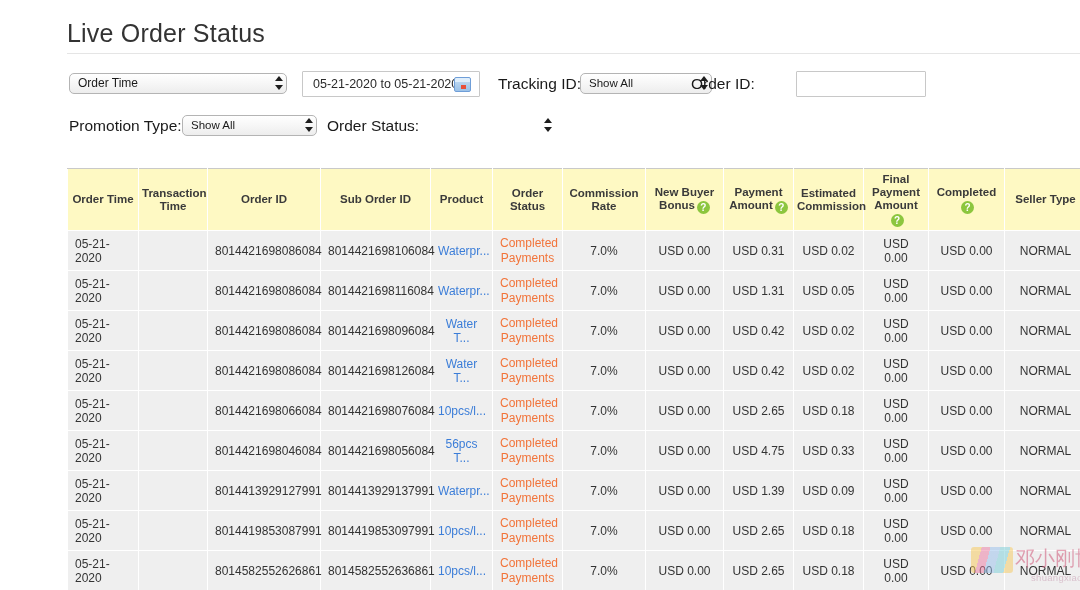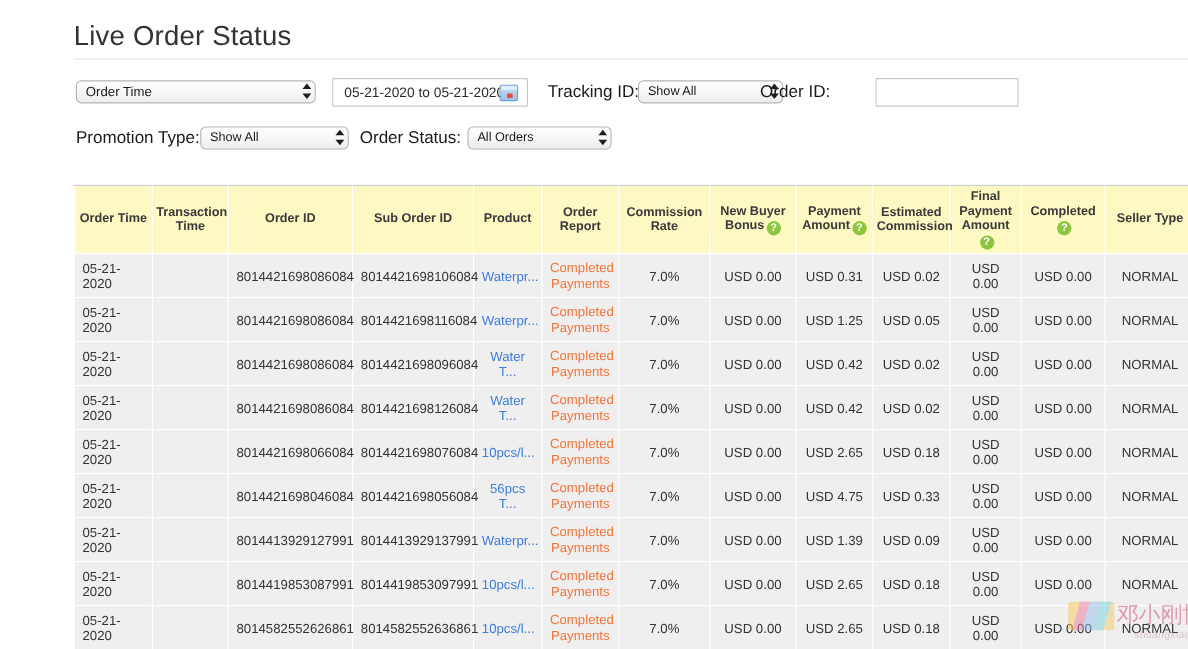--- a/index.html
+++ b/index.html
@@ -267,23 +267,20 @@
     </div>
 
     <div class="filter-row">
       <span class="flabel" id="lbl-promo">Promotion Type:</span>
       <select class="sel" id="sel-promo">
         <option>Show All</option>
       </select>
       <span class="sel-arrows" id="arr-promo"></span>
 
       <span class="flabel" id="lbl-status">Order Status:</span>
-      <select class="sel" id="sel-status">
-        <option>All Orders</option>
-      </select>
       <span class="sel-arrows" id="arr-status"></span>
     </div>
 
     <button class="btn" id="btn-view">View Report</button>
     <button class="btn" id="btn-export">Export</button>
   </div>
 
   <div class="tbl-wrap">
     <table class="report">
       <colgroup>
@@ -301,21 +298,21 @@
           <col style="width:76px">
         <col style="width:82px">
       </colgroup>
       <thead>
         <tr>
             <th><span>Order Time</span></th>
             <th><span>Transaction Time</span></th>
             <th><span>Order ID</span></th>
             <th><span>Sub Order ID</span></th>
             <th><span>Product</span></th>
-            <th><span>Order Report</span></th>
+            <th><span>Order Status</span></th>
             <th><span>Commission Rate</span></th>
             <th><span>New Buyer Bonus</span><span class="help">?</span></th>
             <th><span>Payment Amount</span><span class="help">?</span></th>
             <th><span>Estimated Commission</span></th>
             <th><span>Final Payment Amount</span><span class="help">?</span></th>
             <th><span>Completed</span><span class="help">?</span></th>
             <th><span>Seller Type</span></th>
           </tr>
       </thead>
       <tbody>
@@ -344,21 +341,21 @@
             <td class="c-num"><span>8014421698086084</span></td>
             <td class="c-num"><span>8014421698116084</span></td>
             <td class="c-center">
               <a class="prod" href="#">Waterpr...</a>
             </td>
             <td class="c-center">
               <div class="status-txt">Completed Payments</div>
             </td>
             <td class="c-center"><span>7.0%</span></td>
             <td class="c-money"><span>USD 0.00</span></td>
-            <td class="c-money"><span>USD 1.25</span></td>
+            <td class="c-money"><span>USD 1.31</span></td>
             <td class="c-money"><span>USD 0.05</span></td>
             <td class="c-money"><span>USD 0.00</span></td>
             <td class="c-money"><span>USD 0.00</span></td>
             <td class="c-center"><span>NORMAL</span></td>
           </tr>
           <tr>
             <td class="c-date"><span>05-21-2020</span></td>
             <td class="c-trans"><span></span></td>
             <td class="c-num"><span>8014421698086084</span></td>
             <td class="c-num"><span>8014421698096084</span></td>

